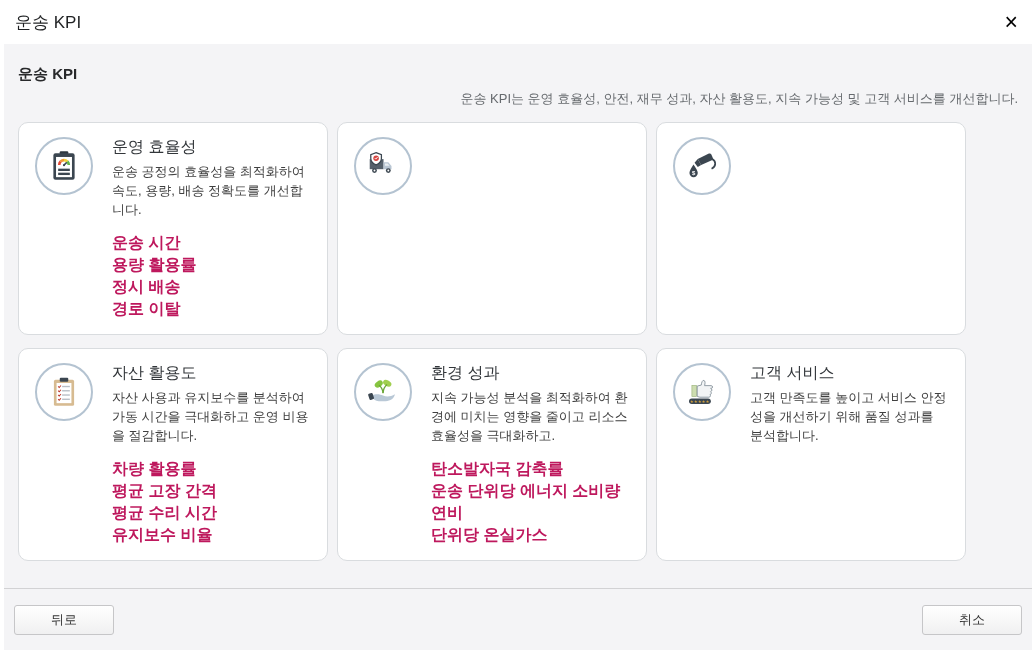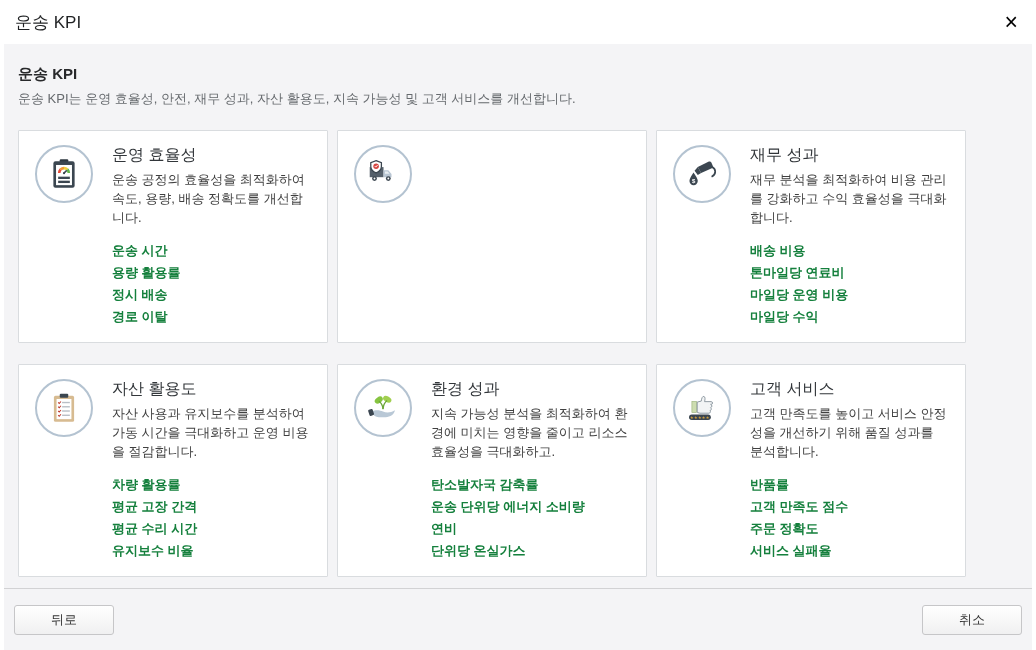--- a/index.html
+++ b/index.html
@@ -29,58 +29,57 @@
     background:none; border:none;
     padding:0 2px;
   }
   .panel {
     position:absolute;
     top:44px; left:4px; right:4px; bottom:0;
     background:#f4f4f6;
   }
   .content { padding:20px 14px 0 14px; }
   .intro-heading { font-size:15px; font-weight:bold; color:#28292b; line-height:20px; }
-  .intro-desc { font-size:13px; color:#666a6e; margin-top:6px; line-height:18px; }
+  .intro-desc { font-size:13px; color:#666a6e; margin-top:6px; line-height:18px;text-align:right; }
   .cards {
     display:grid;
     grid-template-columns:repeat(3, 310px);
     gap:13px 9px;
     margin-top:14px;
   }
   .card {
     background:#ffffff;
     border:1px solid #d9dcdf;
-    border-radius:1px;
+    border-radius:10px;
     padding:13px 16px 14px 16px;
     min-height:198px;
     display:flex;
     align-items:flex-start;
-    margin-top:8px;
   }
   .icon-wrap {
     width:58px; height:58px;
     border:2px solid #b4c3d1;
     border-radius:50%;
     background:#fff;
     display:flex;
     align-items:center;
     justify-content:center;
     flex:0 0 auto;
     margin-right:19px;
     margin-top:1px;
   }
   .card-body { flex:1 1 auto; min-width:0; }
   .card-title { font-size:16px; color:#32363a; line-height:22px; }
   .card-desc { font-size:13px; color:#404040; line-height:19px; margin-top:4px; }
   .card-links { margin-top:13px; }
   .kpi-link {
     display:block;
-    font-size:13px;
+    font-size:16px;
     font-weight:bold;
-    color:#15803d;
+    color:#be185d;
     line-height:21px;
     margin-bottom:1px;
     text-decoration:none;
     cursor:pointer;
   }
   .footer {
     position:absolute;
     left:0; right:0; bottom:0;
     height:62px;
     border-top:1px solid #d2d2d4;
@@ -164,30 +163,20 @@
       <div class="card">
         <div class="icon-wrap">
           <svg width="34" height="34" viewBox="0 0 32 32">
             <path d="M12,9.5 L22,4.5 C23.5,4 24.6,4.6 25.2,6 L26.8,9.8 L15.2,15 Z" fill="#3b4650"></path>
             <path d="M12,9.5 L9,13 L12,17 L15.2,15 Z" fill="#3b4650"></path>
             <path d="M25.5,9.5 C29.5,11.5 29.5,16.5 25,18.5" stroke="#3b4650" stroke-width="1.6" fill="none"></path>
             <path d="M8,14.5 C8,14.5 4.2,19.7 4.2,22.6 A3.9,3.9 0 0 0 12,22.6 C12,19.7 8,14.5 8,14.5 Z" fill="#3b4650"></path>
             <text x="8.1" y="24.6" font-size="5.6" font-weight="bold" fill="#ffffff" text-anchor="middle" font-family="'Liberation Sans', sans-serif">$</text>
           </svg>
         </div>
-        <div class="card-body">
-          <div class="card-title">재무 성과</div>
-          <div class="card-desc">재무 분석을 최적화하여 비용 관리를 강화하고 수익 효율성을 극대화합니다.</div>
-          <div class="card-links">
-            <a class="kpi-link">배송 비용</a>
-            <a class="kpi-link">톤마일당 연료비</a>
-            <a class="kpi-link">마일당 운영 비용</a>
-            <a class="kpi-link">마일당 수익</a>
-          </div>
-        </div>
       </div>
 
       <div class="card">
         <div class="icon-wrap">
           <svg width="34" height="34" viewBox="0 0 32 32">
             <rect x="6.5" y="4.5" width="19" height="24.5" rx="1.5" fill="#d7bb91"></rect>
             <rect x="12" y="2.5" width="8" height="3.8" rx="1" fill="#3b4650"></rect>
             <rect x="9" y="7.5" width="14" height="19" fill="#ffffff"></rect>
             <path d="M10.5,10.8 l1,1 l1.6,-1.9" stroke="#c0392b" stroke-width="1" fill="none"></path>
             <rect x="14.2" y="10.2" width="7.3" height="1.3" fill="#b9bfc6"></rect>
@@ -239,26 +228,20 @@
           <svg width="34" height="34" viewBox="0 0 32 32">
             <rect x="6.5" y="9.8" width="4.4" height="10.4" fill="#cdddb0" stroke="#9ab27a" stroke-width="0.6"></rect>
             <path d="M11.5,20.2 L11.5,10.4 L15.3,9.5 C15.6,7 16.3,4.8 17.8,5.1 C19.2,5.4 19,8 18.4,10 L24.6,10 C26.4,10 26.4,12.6 24.6,12.6 L24.1,12.6 C25.8,13 25.7,15.4 24,15.7 C25.3,16.3 24.9,18.3 23.5,18.5 C24.4,19.2 23.9,20.9 22.5,20.9 L14,20.9 Z" fill="#f2f4f5" stroke="#8d98a1" stroke-width="0.9"></path>
             <rect x="3.8" y="22" width="20.5" height="5.2" rx="2.6" fill="#3b4650"></rect>
             <text x="14" y="25.9" font-size="3.8" fill="#d9a43c" text-anchor="middle" letter-spacing="0.3" font-family="'DejaVu Sans', sans-serif">★★★★★</text>
           </svg>
         </div>
         <div class="card-body">
           <div class="card-title">고객 서비스</div>
           <div class="card-desc">고객 만족도를 높이고 서비스 안정성을 개선하기 위해 품질 성과를 분석합니다.</div>
-          <div class="card-links">
-            <a class="kpi-link">반품률</a>
-            <a class="kpi-link">고객 만족도 점수</a>
-            <a class="kpi-link">주문 정확도</a>
-            <a class="kpi-link">서비스 실패율</a>
-          </div>
         </div>
       </div>
 
     </div>
   </div>
 
   <div class="footer">
     <button class="btn">뒤로</button>
     <button class="btn">취소</button>
   </div>

